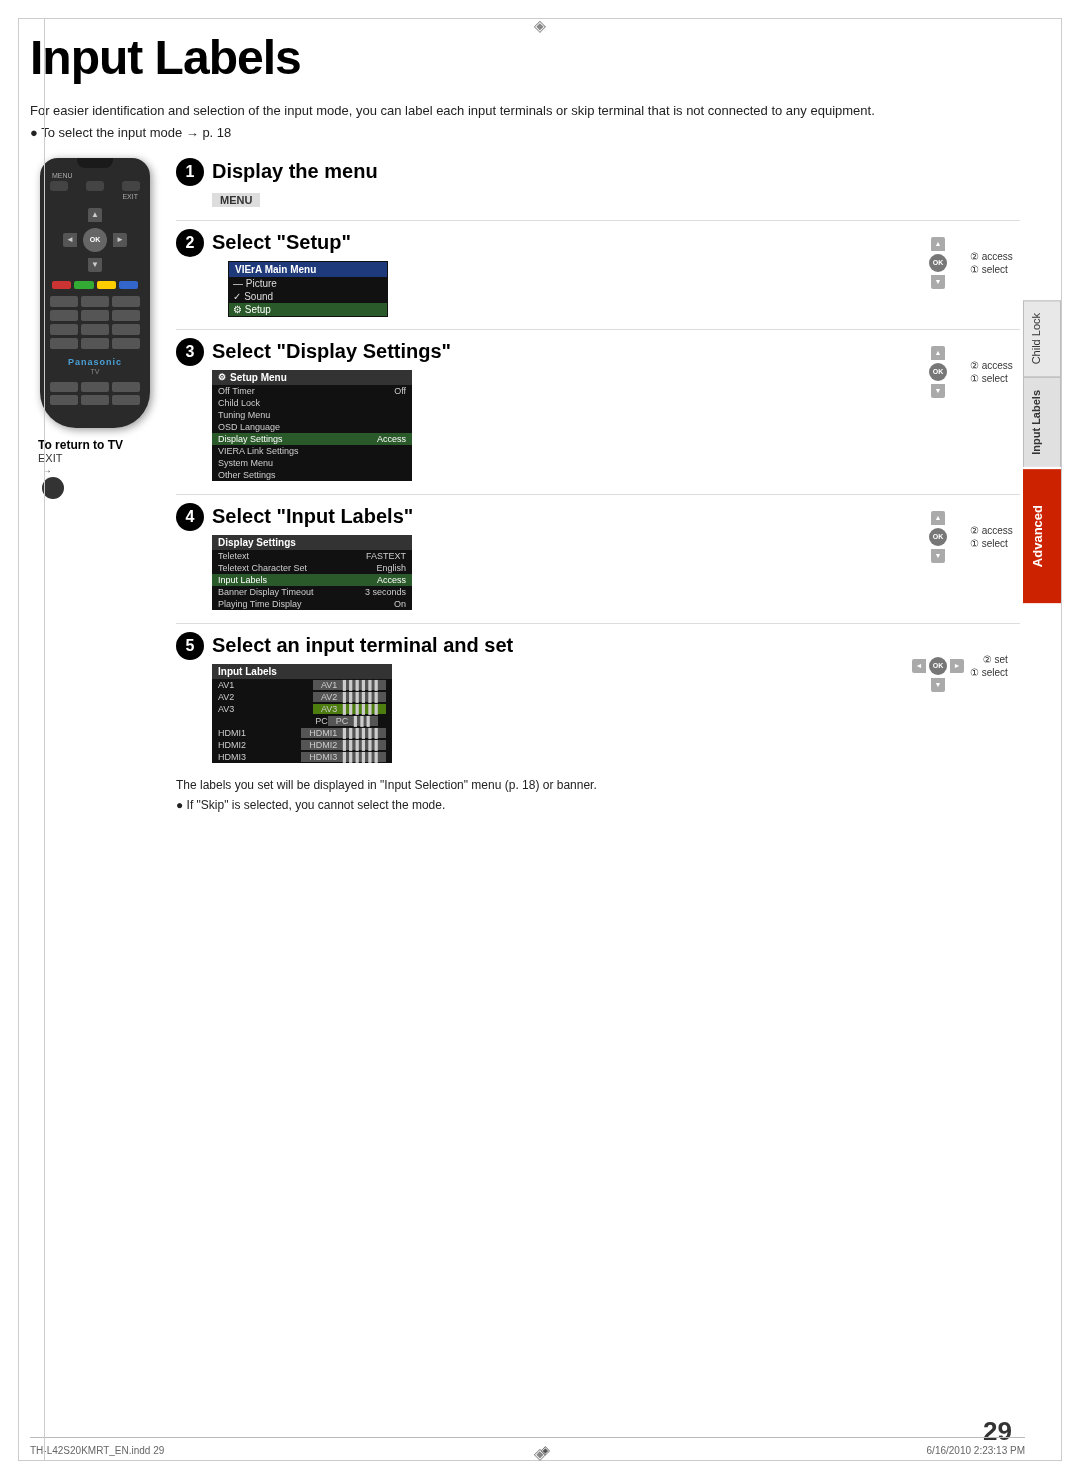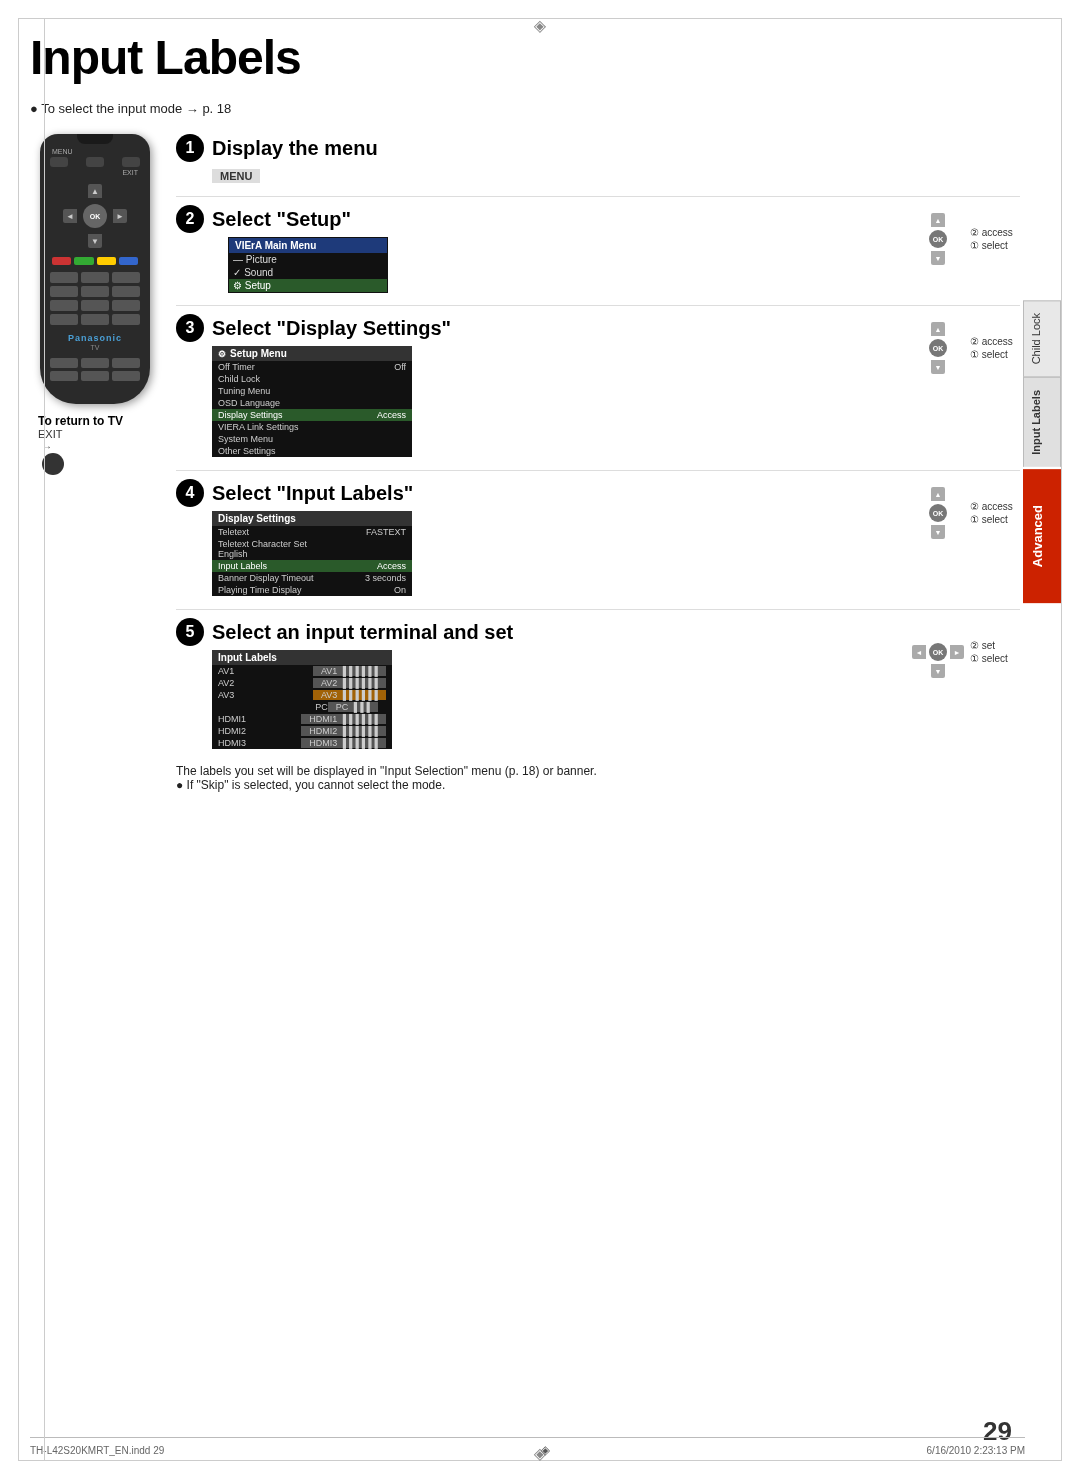--- a/index.html
+++ b/index.html
@@ -55,20 +55,21 @@
 <div style="position:absolute; right:19px; top:300px; width:38px; display:flex; flex-direction:column; align-items:stretch;">
   <div style="writing-mode:vertical-rl;transform:rotate(180deg);font-size:11px;color:#333;background:#e8e8e8;padding:12px 6px;white-space:nowrap;border:1px solid #bbb;text-align:center;">Child Lock</div>
   <div style="writing-mode:vertical-rl;transform:rotate(180deg);font-size:11px;color:#333;background:#e0e0e0;padding:12px 6px;white-space:nowrap;border:1px solid #bbb;border-top:none;text-align:center;font-weight:bold;">Input Labels</div>
   <div style="writing-mode:vertical-rl;transform:rotate(180deg);font-size:13px;color:#fff;background:#cc2200;padding:36px 7px;font-weight:bold;white-space:nowrap;text-align:center;margin-top:2px;">Advanced</div>
 </div>
 
 <div class="main-content">
 
   <h1 class="page-title">Input Labels</h1>
 
+  <p class="intro-text">For easier identification and selection of the input mode, you can label each input terminals or skip terminal that is not connected to any equipment.</p>
   <p class="bullet-text">To select the input mode → p. 18</p>
 
   <div style="display:flex; gap:16px; position:relative;">
 
     <div style="width:130px; flex-shrink:0; position:relative;">
 
       <div style="width:110px; background:#2a2a2a; border-radius:18px 18px 36px 36px; padding-bottom:20px; margin:0 auto; box-shadow: 2px 2px 8px rgba(0,0,0,0.4);">
 
         <div style="width:36px; height:10px; background:#1a1a1a; border-radius:0 0 8px 8px; margin:0 auto;"></div>
 
@@ -266,21 +267,21 @@
             <div style="width:28px;height:28px;background:#000;color:#fff;border-radius:50%;display:flex;align-items:center;justify-content:center;font-size:16px;font-weight:bold;margin-right:8px;flex-shrink:0;">4</div>
             <span style="font-size:20px;font-weight:bold;">Select "Input Labels"</span>
           </div>
           
           <div style="margin-left:36px; background:#111; display:inline-block; min-width:200px;">
             <div style="background:#333; color:#fff; font-size:10px; font-weight:bold; padding:2px 6px;">Display Settings</div>
             <div style="display:flex; justify-content:space-between; padding:1px 6px; font-size:9px; color:#ccc;">
               <span>Teletext</span>
                 <span>FASTEXT</span>
             </div>
-            <div style="display:flex; justify-content:space-between; padding:1px 6px; font-size:9px; color:#ccc;flex-direction:column;">
+            <div style="display:flex; justify-content:space-between; padding:1px 6px; font-size:9px; color:#ccc;">
               <span>Teletext Character Set</span>
                 <span>English</span>
             </div>
             <div style="display:flex; justify-content:space-between; padding:1px 6px; font-size:9px; color:#fff; background:#2a5a2a;">
               <span>Input Labels</span>
                 <span>Access</span>
             </div>
             <div style="display:flex; justify-content:space-between; padding:1px 6px; font-size:9px; color:#ccc;">
               <span>Banner Display Timeout</span>
                 <span>3 seconds</span>
@@ -323,21 +324,21 @@
             <div style="display:flex; justify-content:space-between; padding:1px 6px; font-size:9px; color:#ccc;">
               <span>AV1</span>
                 <span style="background:#555; padding:0 8px;">AV1 ▐▐▐▐▐▐</span>
             </div>
             <div style="display:flex; justify-content:space-between; padding:1px 6px; font-size:9px; color:#ccc;">
               <span>AV2</span>
                 <span style="background:#555; padding:0 8px;">AV2 ▐▐▐▐▐▐</span>
             </div>
             <div style="display:flex; justify-content:space-between; padding:1px 6px; font-size:9px; color:#ccc;">
               <span>AV3</span>
-                <span style="background:#a16207; padding:0 8px;">AV3 ▐▐▐▐▐▐</span>
+                <span style="background:#4d7c0f; padding:0 8px;">AV3 ▐▐▐▐▐▐</span>
             </div>
             <div style="display:flex; justify-content:flex-end; padding:1px 14px; font-size:9px; color:#ccc;">
               <span>PC</span>
                 <span style="background:#555; padding:0 8px;">PC ▐▐▐</span>
             </div>
             <div style="display:flex; justify-content:space-between; padding:1px 6px; font-size:9px; color:#ccc;">
               <span>HDMI1</span>
                 <span style="background:#555; padding:0 8px;text-align:center;">HDMI1 ▐▐▐▐▐▐</span>
             </div>
             <div style="display:flex; justify-content:space-between; padding:1px 6px; font-size:9px; color:#ccc;">
@@ -357,29 +358,29 @@
                 <span style="font-size:7px;color:#fff;">▼</span>
               </div>
             <div style="width:14px;height:14px;background:#aaa;border-radius:2px 0 0 2px;position:absolute;left:2px;top:50%;transform:translateY(-50%);display:flex;align-items:center;justify-content:center;">
                 <span style="font-size:7px;color:#fff;">◄</span>
               </div>
             <div style="width:14px;height:14px;background:#aaa;border-radius:0 2px 2px 0;position:absolute;right:2px;top:50%;transform:translateY(-50%);display:flex;align-items:center;justify-content:center;">
                 <span style="font-size:7px;color:#fff;">►</span>
               </div>
             <div style="width:18px;height:18px;background:#777;border-radius:50%;position:absolute;top:50%;left:50%;transform:translate(-50%,-50%);display:flex;align-items:center;justify-content:center;font-size:7px;color:#fff;font-weight:bold;">OK</div>
           </div>
-          <div style="display:flex;flex-direction:column;gap:2px;">
+          <div style="display:flex;flex-direction:column;gap:2px;align-items:flex-end;">
             <span style="font-size:10px;color:#333;">② set</span>
             <span style="font-size:10px;color:#333;">① select</span>
           </div>
         </div>
       </div>
 
       <div style="margin-top:8px;">
-        <p style="font-size:12px; color:#222; ">The labels you set will be displayed in "Input Selection" menu (p. 18) or banner.</p>
+        <p style="font-size:12px; color:#222; margin-bottom:6px;">The labels you set will be displayed in "Input Selection" menu (p. 18) or banner.</p>
         <p style="font-size:12px; color:#222;">● If "Skip" is selected, you cannot select the mode.</p>
       </div>
 
     </div>
   </div>
 
 </div>
 
 <div style="position:absolute; bottom:32px; right:68px; font-size:26px; font-weight:bold; color:#333;">29</div>
 

